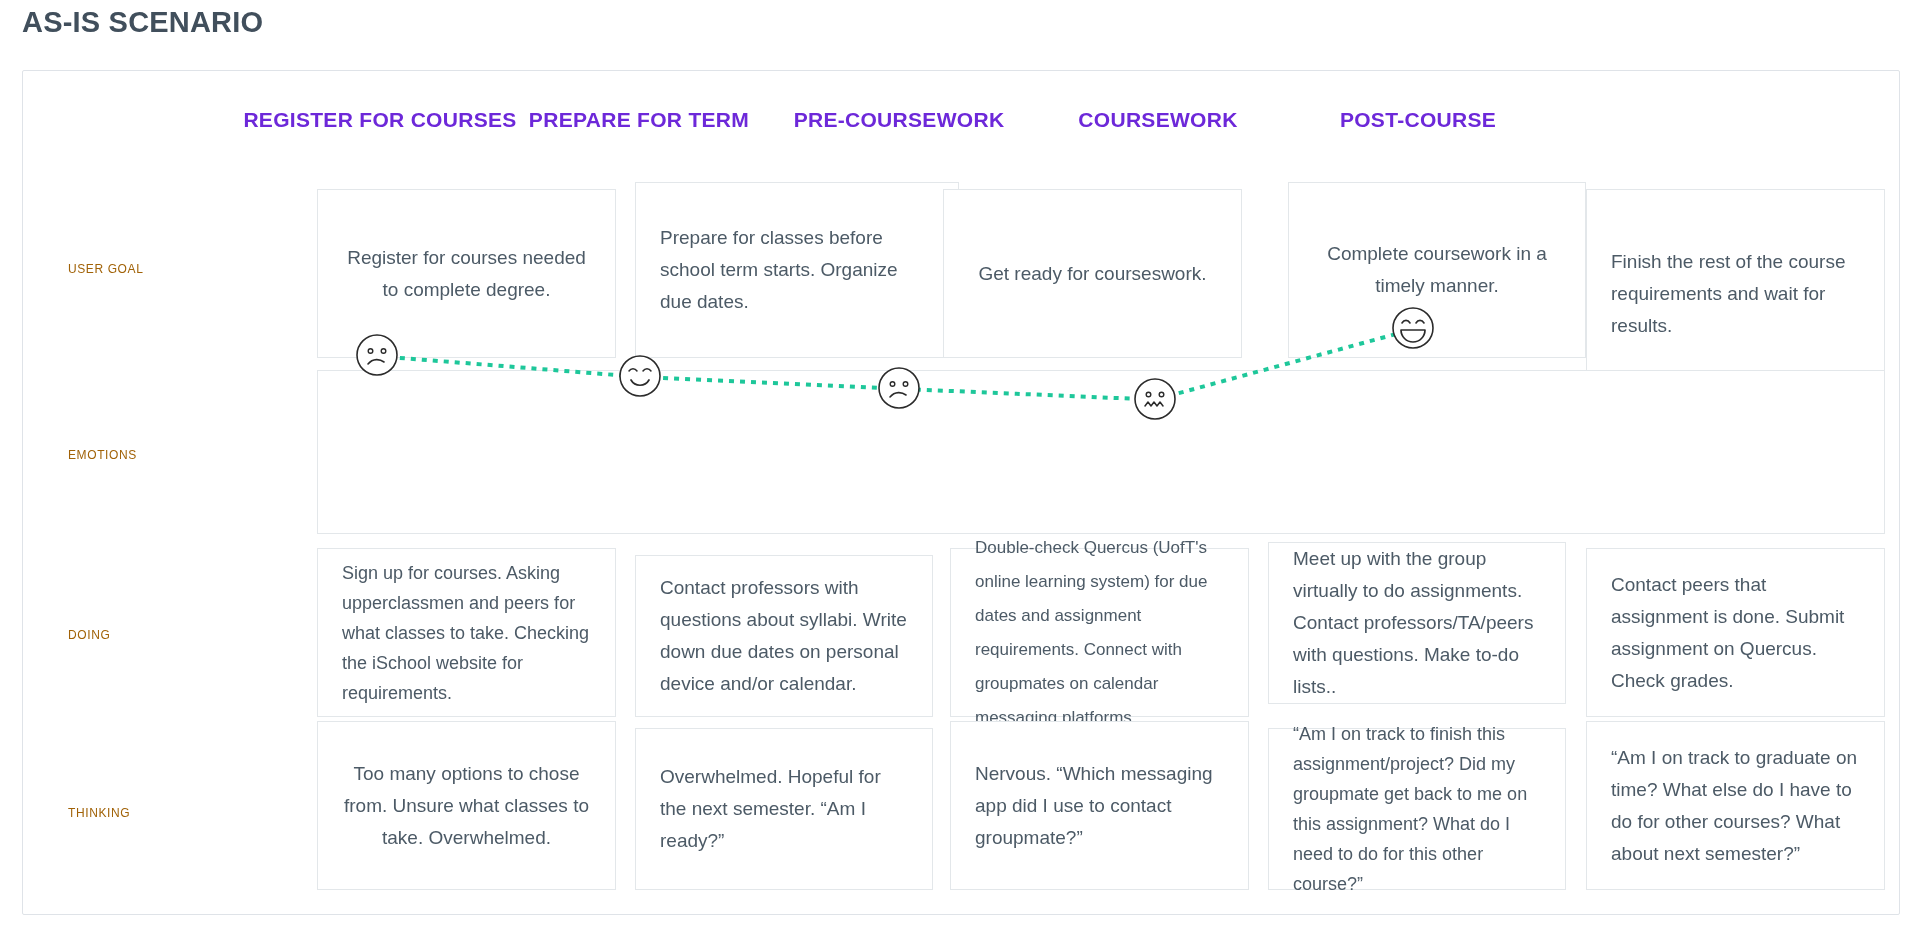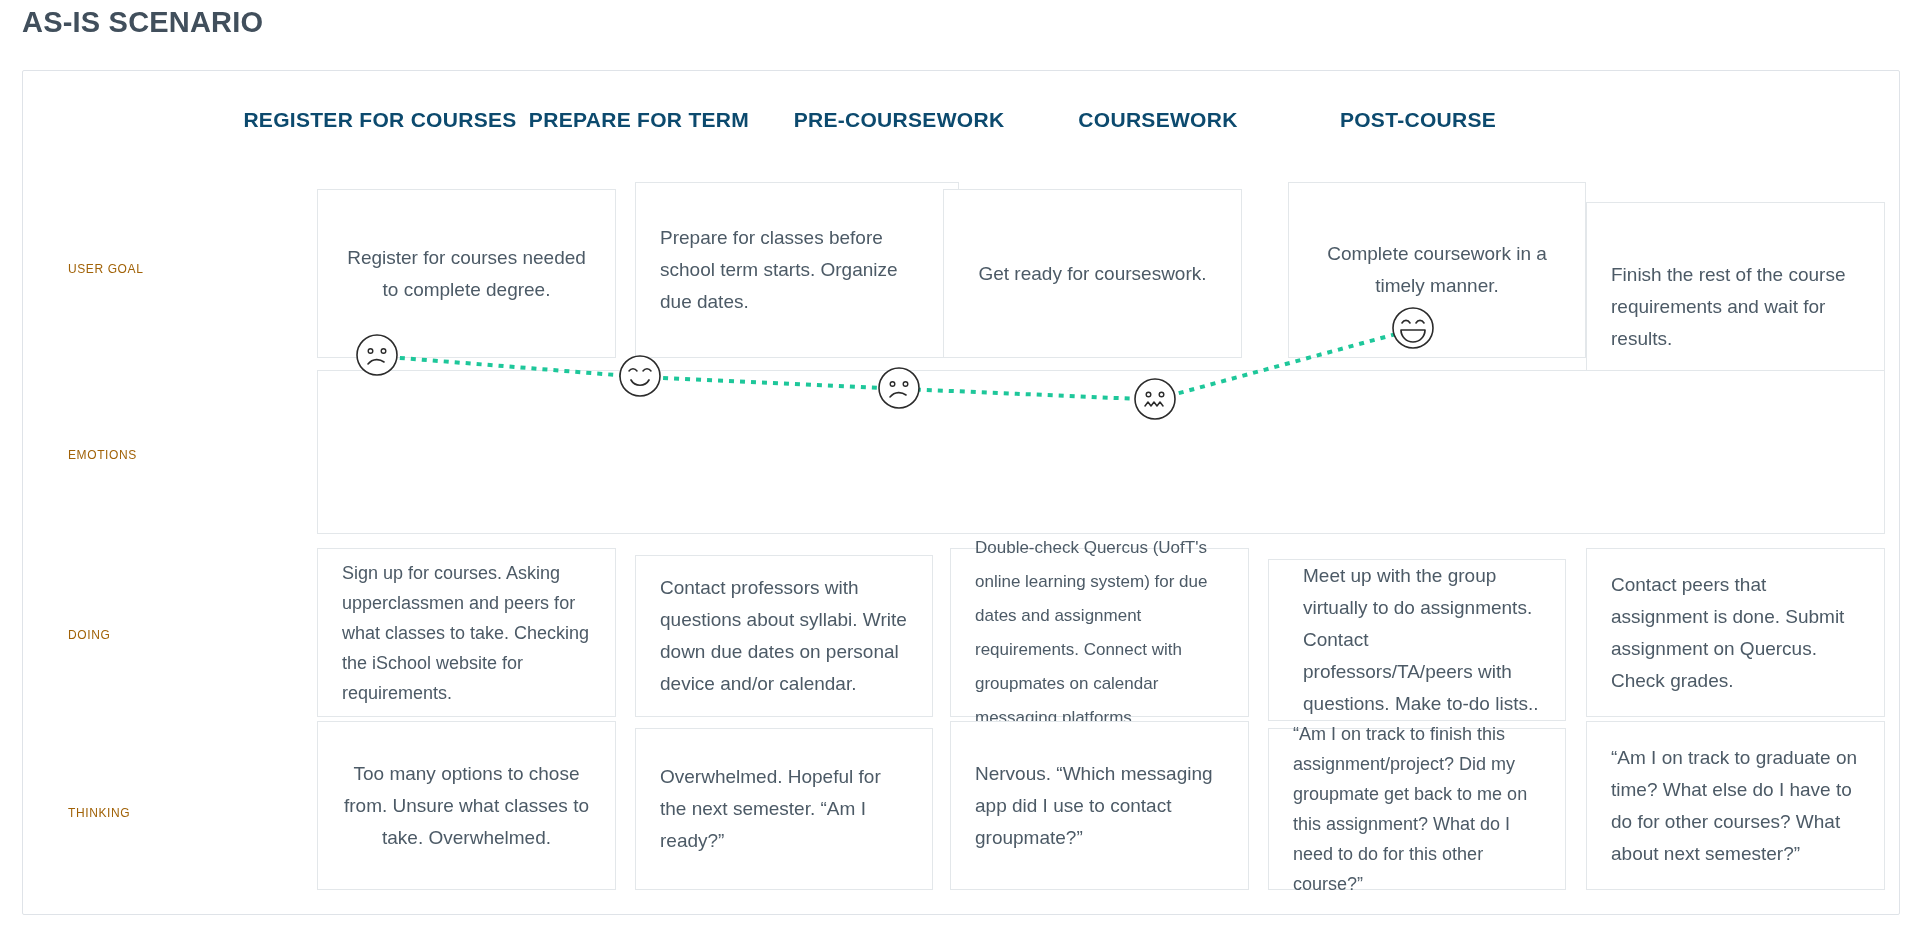--- a/index.html
+++ b/index.html
@@ -55,21 +55,21 @@
     height: 100%;
     pointer-events: none;
   }
   .col-header {
     position: absolute;
     top: 108px;
     text-align: center;
     font-size: 21px;
     font-weight: 700;
     letter-spacing: 0.3px;
-    color: #0c4a6e;
+    color: #6d28d9;
     white-space: nowrap;
     transform: translateX(-50%);
   }
 
   .row-label {
     position: absolute;
     left: 68px;
     font-size: 12px;
     font-weight: 400;
     letter-spacing: 0.6px;
@@ -147,21 +147,21 @@
   </div>
   <div class="cell align-left" style="left:635px; top:182px; width:324px; height:176px;">
     <div class="cell-text">Prepare for classes before school term starts. Organize due dates.</div>
   </div>
   <div class="cell align-center" style="left:943px; top:189px; width:299px; height:169px;">
     <div class="cell-text">Get ready for courseswork.</div>
   </div>
   <div class="cell align-center" style="left:1268px; top:182px; width:298px; height:176px;margin-left:20px;">
     <div class="cell-text">Complete coursework in a timely manner.</div>
   </div>
-  <div class="cell align-left" style="left:1586px; top:202px; width:299px; height:210px;">
+  <div class="cell align-left" style="left:1586px; top:189px; width:299px; height:210px;">
     <div class="cell-text">Finish the rest of the course requirements and wait for results.</div>
   </div>
 
   <div class="emotion-band" style="left:317px; top:370px; width:1568px; height:164px;">
     <svg class="emotion-svg" viewBox="0 0 1568 164" preserveAspectRatio="none">
       <g stroke="#1ec79a" stroke-width="4" stroke-linecap="butt" stroke-dasharray="5 6" fill="none">
         <polyline points="60,-15 323,6 582,18 838,29 1096,-42" vector-effect="non-scaling-stroke" transform="translate(0,0)"></polyline>
       </g>
     </svg>
   </div>
@@ -203,21 +203,21 @@
 
   <div class="cell align-left t-mid" style="left:317px; top:548px; width:299px; height:169px;">
     <div class="cell-text">Sign up for courses. Asking upperclassmen and peers for what classes to take. Checking the iSchool website for requirements.</div>
   </div>
   <div class="cell align-left" style="left:635px; top:555px; width:298px; height:162px;">
     <div class="cell-text">Contact professors with questions about syllabi. Write down due dates on personal device and/or calendar.</div>
   </div>
   <div class="cell align-left t-small" style="left:950px; top:548px; width:299px; height:169px;">
     <div class="cell-text">Double-check Quercus (UofT's online learning system) for due dates and assignment requirements. Connect with groupmates on calendar messaging platforms.</div>
   </div>
-  <div class="cell align-left" style="left:1268px; top:559px; width:298px; height:162px;padding-left:10px;">
+  <div class="cell align-left" style="left:1268px; top:542px; width:298px; height:162px;">
     <div class="cell-text">Meet up with the group virtually to do assignments. Contact professors/TA/peers with questions. Make to-do lists..</div>
   </div>
   <div class="cell align-center" style="left:317px; top:721px; width:299px; height:169px;">
     <div class="cell-text">Too many options to chose from. Unsure what classes to take. Overwhelmed.</div>
   </div>
 
   <div class="cell align-left" style="left:1586px; top:548px; width:299px; height:169px;">
     <div class="cell-text">Contact peers that assignment is done. Submit assignment on Quercus. Check grades.</div>
   </div>
   <div class="cell align-left" style="left:635px; top:728px; width:298px; height:162px;">

